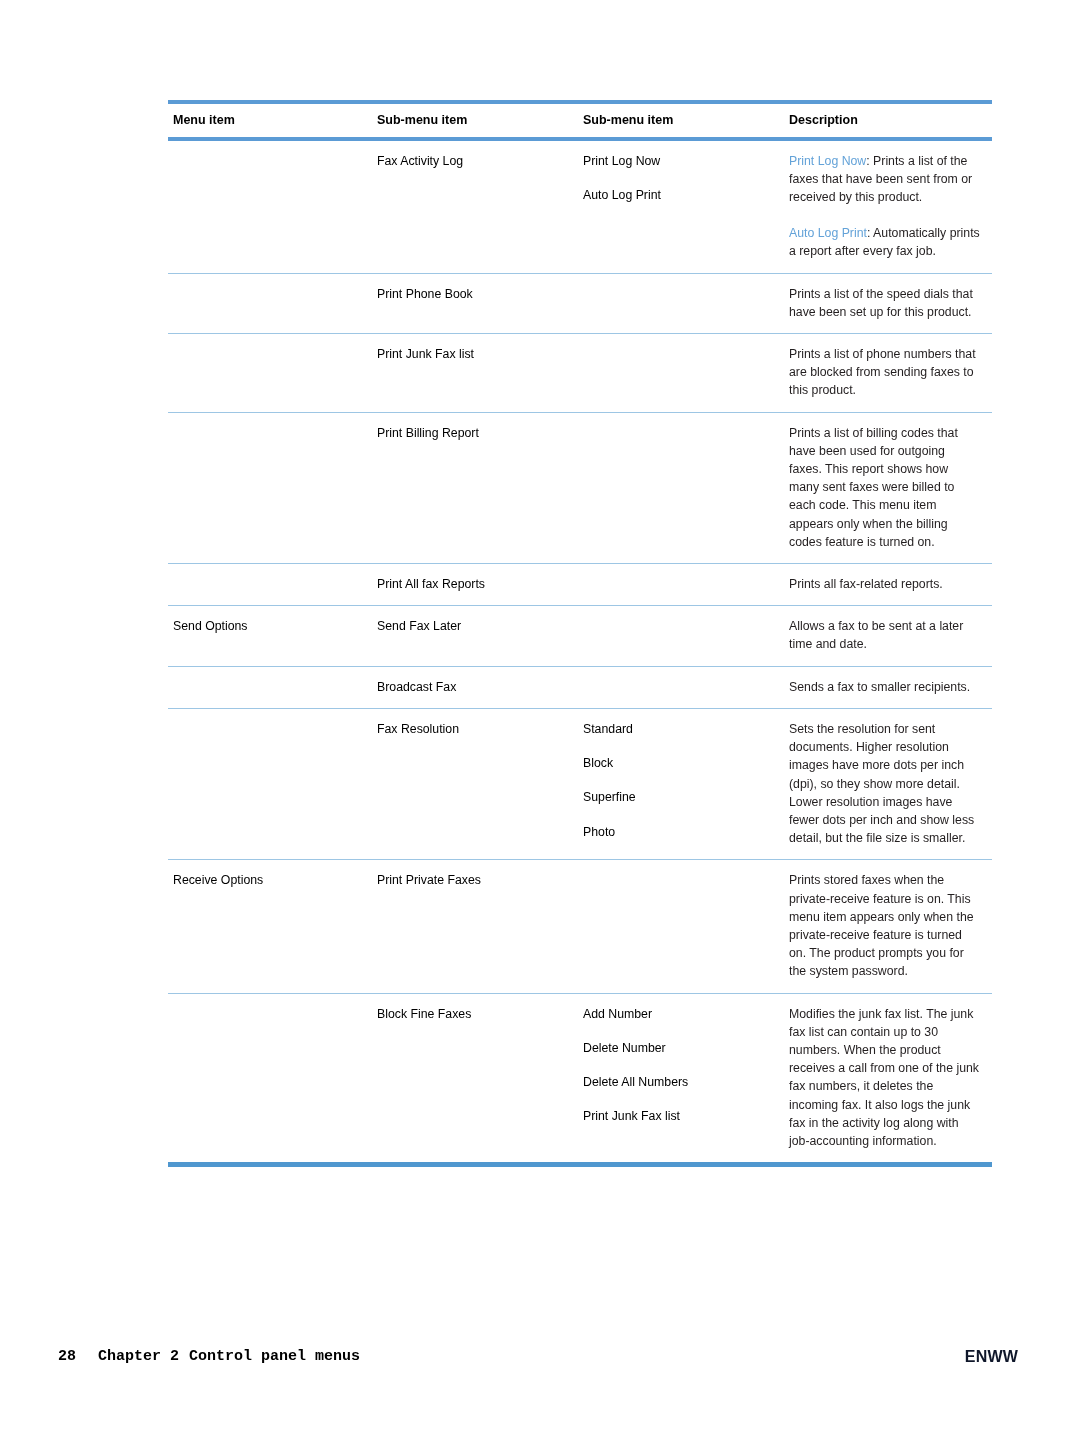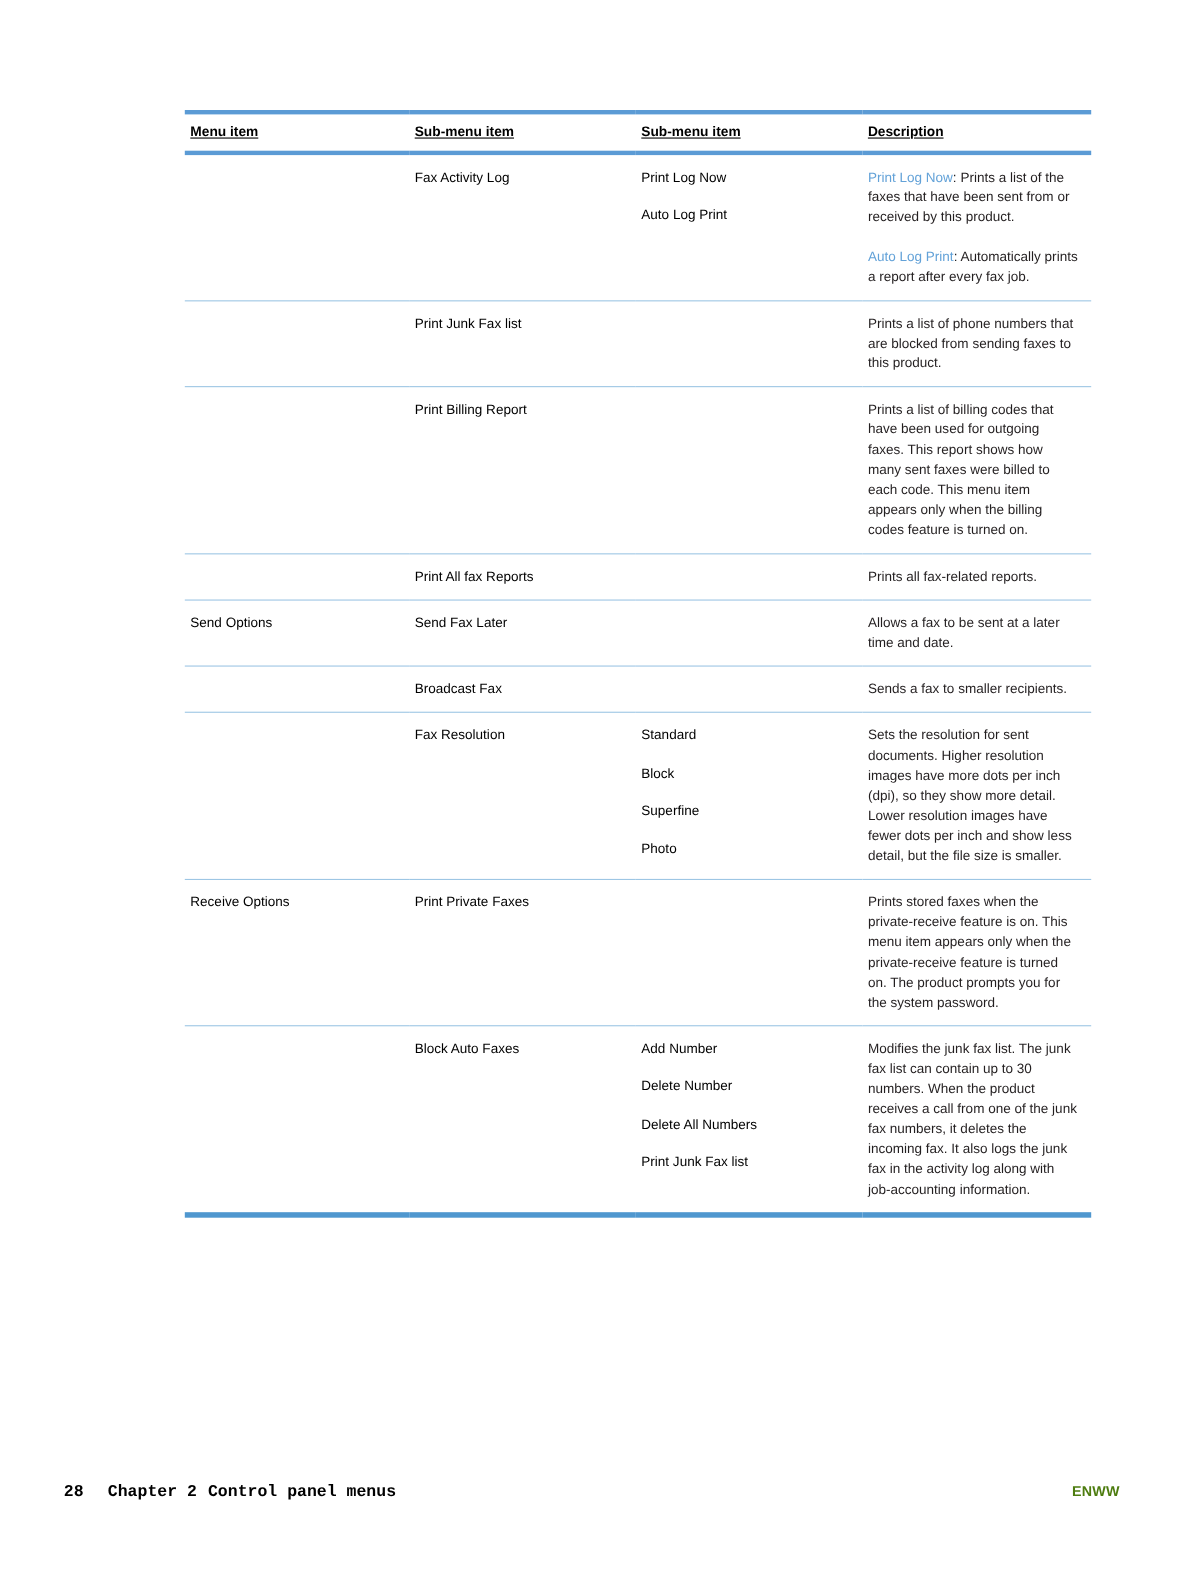--- a/index.html
+++ b/index.html
@@ -41,21 +41,20 @@
   .menu-table thead th {
     text-align: left;
     vertical-align: bottom;
     font-size: 12.5px;
     font-weight: bold;
     color: #000000;
     padding: 9px 10px 8px 5px;
     border-top: 4px solid #5b9bd5;
     border-bottom: 4px solid #5b9bd5;
     line-height: 1.25;
-    text-decoration: underline;
   }
 
   .menu-table tbody td {
     vertical-align: top;
     font-size: 12.3px;
     line-height: 18.2px;
     color: #231f20;
     padding: 11px 12px 12px 5px;
     border-bottom: 1.4px solid #9dc6e4;
   }
@@ -110,23 +109,23 @@
     color: #000000;
     white-space: nowrap;
     font-family: Liberation Mono, monospace;
   }
   .footer-left .pg-num { margin-right: 22px; }
   .footer-left .chap { margin-right: 10px; }
   .footer-right {
     position: absolute;
     right: 62px;
     top: 0;
-    font-size: 13px;
+    font-size: 16px;
     font-weight: bold;
-    color: #4d7c0f;
+    color: #0f172a;
     letter-spacing: 0.2px;
   }
 </style>
 </head>
 <body>
 
 <div class="page">
 
   <table class="menu-table">
     <colgroup>
@@ -154,20 +153,30 @@
             <span class="lnk">Auto Log Print</span>
           </td>
           <td class="col-desc">
             <p><span class="emph">Print Log Now</span><span class="body-strong">: </span><span class="body-strong">Prints a list of the faxes that have been sent from or received by this product.</span></p>
             <p><span class="emph">Auto Log Print</span><span class="body-strong">: </span><span class="body-strong">Automatically prints a report after every fax job.</span></p>
           </td>
         </tr>
         <tr>
           <td class="col-menu"></td>
           <td class="col-sub1">
+            <span class="lnk">Print Phone Book</span>
+          </td>
+          <td class="col-sub2"></td>
+          <td class="col-desc">
+            <p><span class="body-strong">Prints a list of the speed dials that have been set up for this product.</span></p>
+          </td>
+        </tr>
+        <tr>
+          <td class="col-menu"></td>
+          <td class="col-sub1">
             <span class="lnk">Print Junk Fax list</span>
           </td>
           <td class="col-sub2"></td>
           <td class="col-desc">
             <p><span class="body-strong">Prints a list of phone numbers that are blocked from sending faxes to this product.</span></p>
           </td>
         </tr>
         <tr>
           <td class="col-menu"></td>
           <td class="col-sub1">
@@ -233,21 +242,21 @@
             <span class="lnk">Print Private Faxes</span>
           </td>
           <td class="col-sub2"></td>
           <td class="col-desc">
             <p><span class="body-strong">Prints stored faxes when the private-receive feature is on. This menu item appears only when the private-receive feature is turned on. The product prompts you for the system password.</span></p>
           </td>
         </tr>
         <tr>
           <td class="col-menu"></td>
           <td class="col-sub1">
-            <span class="lnk">Block Auto Faxes</span>
+            <span class="lnk">Block Fine Faxes</span>
           </td>
           <td class="col-sub2">
             <span class="lnk">Add Number</span>
             <span class="lnk">Delete Number</span>
             <span class="lnk">Delete All Numbers</span>
             <span class="lnk">Print Junk Fax list</span>
           </td>
           <td class="col-desc">
             <p><span class="body-strong">Modifies the junk fax list. The junk fax list can contain up to 30 numbers. When the product receives a call from one of the junk fax numbers, it deletes the incoming fax. It also logs the junk fax in the activity log along with job-accounting information.</span></p>
           </td>

